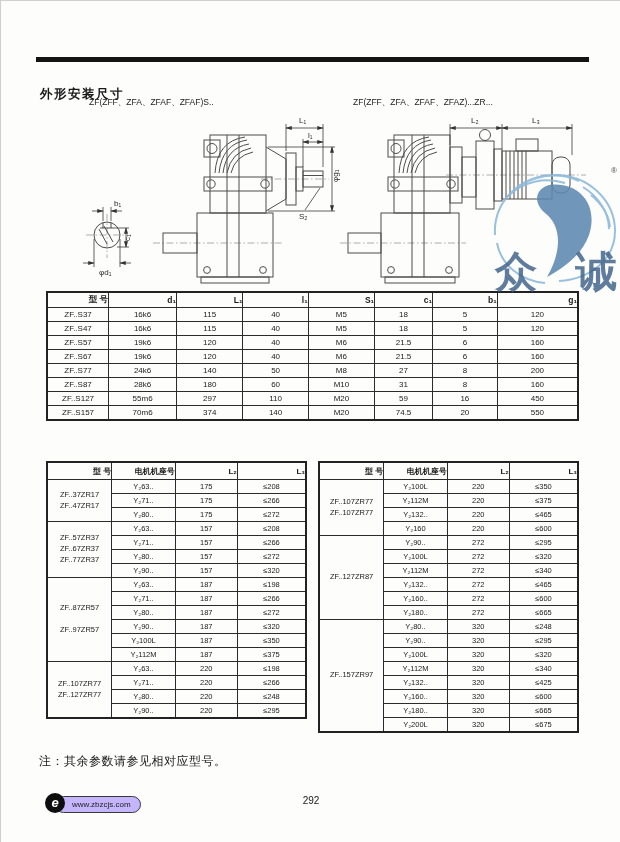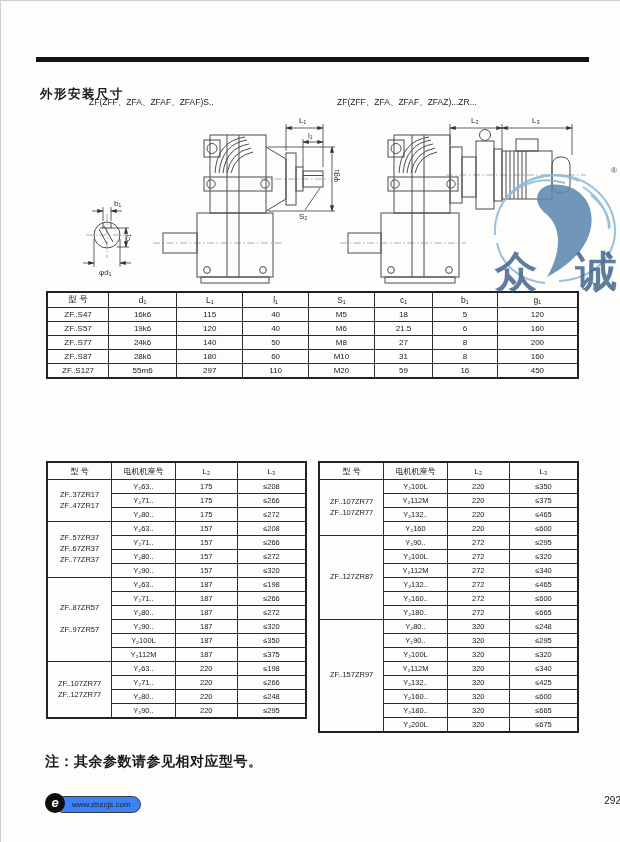--- a/index.html
+++ b/index.html
@@ -5,63 +5,63 @@
   html,body { margin:0; padding:0; background:#e9e9e9; }
   .page {
     position:relative; width:620px; height:842px; margin:0 auto;
     background:#fdfdfb; overflow:hidden; border:1px solid #cfcfcf;
     font-family:"Liberation Sans", sans-serif; color:#1a1a1a;
   }
   .topbar { position:absolute; left:35px; top:56px; width:553px; height:5px; background:#141414; }
   .page-title { position:absolute; left:39px; top:85px; font-size:12.5px; font-weight:bold; letter-spacing:1.5px; }
   .caption { position:absolute; top:96px; font-size:8.5px; color:#222; white-space:nowrap; }
   .caption.left { left:88px; }
-  .caption.right { left:336px; }
+  .caption.right { left:352px; }
 
   svg.draw { position:absolute; top:110px; z-index:1; }
   svg.draw.left { left:76px; }
   svg.draw.right { left:335px; }
   svg text { font-family:"Liberation Sans", sans-serif; font-size:8px; fill:#2b2b2b; }
 
   
   .watermark-swirl { position:absolute; left:486px; top:156px; z-index:5; pointer-events:none; opacity:.88; }
   .watermark-text {
     position:absolute; left:494px; top:243px; width:124px; z-index:5; pointer-events:none;
     font-size:42px; font-weight:bold; letter-spacing:12px; white-space:nowrap;
     color:rgba(60,95,135,.82); font-family:"DejaVu Sans", sans-serif;
   }
 
   
   table { border-collapse:collapse; table-layout:fixed; position:absolute; z-index:2; background:transparent; }
   th, td { border:1px solid #2b2b2b; text-align:center; vertical-align:middle; padding:0; font-weight:normal; overflow:hidden; }
-  thead th { font-weight:normal; }
+  thead th { font-weight:bold;text-align:right; }
   .main-table { left:45px; top:290px; width:533px; font-size:8px; border:2px solid #222; }
   .main-table th { height:14px; font-size:8.5px; }
   .main-table td { height:13px; }
   .motor-table { width:261px; top:460px; font-size:7.5px; border:2px solid #222; }
   .motor-table.left  { left:45px; }
   .motor-table.right { left:317px; }
   .motor-table th { height:16px; font-size:8px; }
   .motor-table td { height:13px; }
   .model-cell { white-space:pre-line; line-height:1.45; }
 
-  .note { position:absolute; left:44px; top:752px; font-size:14px; font-weight:bold; letter-spacing:.5px; }
+  .note { position:absolute; left:38px; top:752px; font-size:12px; font-weight:normal; letter-spacing:.5px; }
 
   .footer-badge { position:absolute; left:44px; top:792px; height:20px; z-index:2; }
   .badge-circle {
     position:absolute; left:0; top:0; width:20px; height:20px; border-radius:50%;
     background:#0e0e0e; color:#fff; font-weight:bold; font-style:italic;
     font-size:13px; line-height:19px; text-align:center; z-index:2;
   }
   .badge-pill {
     position:absolute; left:10px; top:2.5px; height:15px; line-height:15px;
     border:1.3px solid #3a3a3a; border-radius:9px; padding:0 9px 0 16px;
-    font-size:8px; color:#222; white-space:nowrap; background:#3b82f6;
+    font-size:8px; color:#222; white-space:nowrap; background:#c4b5fd;
   }
-  .page-number { position:absolute; left:0; width:620px; top:794px; text-align:right; font-size:10px; z-index:2; }
+  .page-number { position:absolute; left:0; width:620px; top:794px; text-align:center; font-size:10px; z-index:2; }
 </style>
 </head>
 <body>
 
 <div class="page">
 
   <div class="topbar"></div>
   <div class="page-title">外形安装尺寸</div>
 
   <div class="caption left">ZF(ZFF、ZFA、ZFAF、ZFAF)S..</div>
@@ -234,40 +234,60 @@
           <th>L₁</th>
           <th>l₁</th>
           <th>S₁</th>
           <th>c₁</th>
           <th>b₁</th>
           <th>g₁</th>
         </tr>
       </thead>
     <tbody>
         <tr>
+          <td>ZF..S37</td>
+          <td>16k6</td>
+          <td>115</td>
+          <td>40</td>
+          <td>M5</td>
+          <td>18</td>
+          <td>5</td>
+          <td>120</td>
+        </tr>
+        <tr>
           <td>ZF..S47</td>
           <td>16k6</td>
           <td>115</td>
           <td>40</td>
           <td>M5</td>
           <td>18</td>
           <td>5</td>
           <td>120</td>
         </tr>
         <tr>
           <td>ZF..S57</td>
           <td>19k6</td>
           <td>120</td>
           <td>40</td>
           <td>M6</td>
           <td>21.5</td>
           <td>6</td>
           <td>160</td>
         </tr>
         <tr>
+          <td>ZF..S67</td>
+          <td>19k6</td>
+          <td>120</td>
+          <td>40</td>
+          <td>M6</td>
+          <td>21.5</td>
+          <td>6</td>
+          <td>160</td>
+        </tr>
+        <tr>
           <td>ZF..S77</td>
           <td>24k6</td>
           <td>140</td>
           <td>50</td>
           <td>M8</td>
           <td>27</td>
           <td>8</td>
           <td>200</td>
         </tr>
         <tr>
@@ -282,20 +302,30 @@
         </tr>
         <tr>
           <td>ZF..S127</td>
           <td>55m6</td>
           <td>297</td>
           <td>110</td>
           <td>M20</td>
           <td>59</td>
           <td>16</td>
           <td>450</td>
+        </tr>
+        <tr>
+          <td>ZF..S157</td>
+          <td>70m6</td>
+          <td>374</td>
+          <td>140</td>
+          <td>M20</td>
+          <td>74.5</td>
+          <td>20</td>
+          <td>550</td>
         </tr>
       </tbody>
   </table>
 
   <table class="motor-table left">
     <colgroup>
         <col style="width:25%">
         <col style="width:24.5%">
         <col style="width:24%">
         <col style="width:26.5%">

